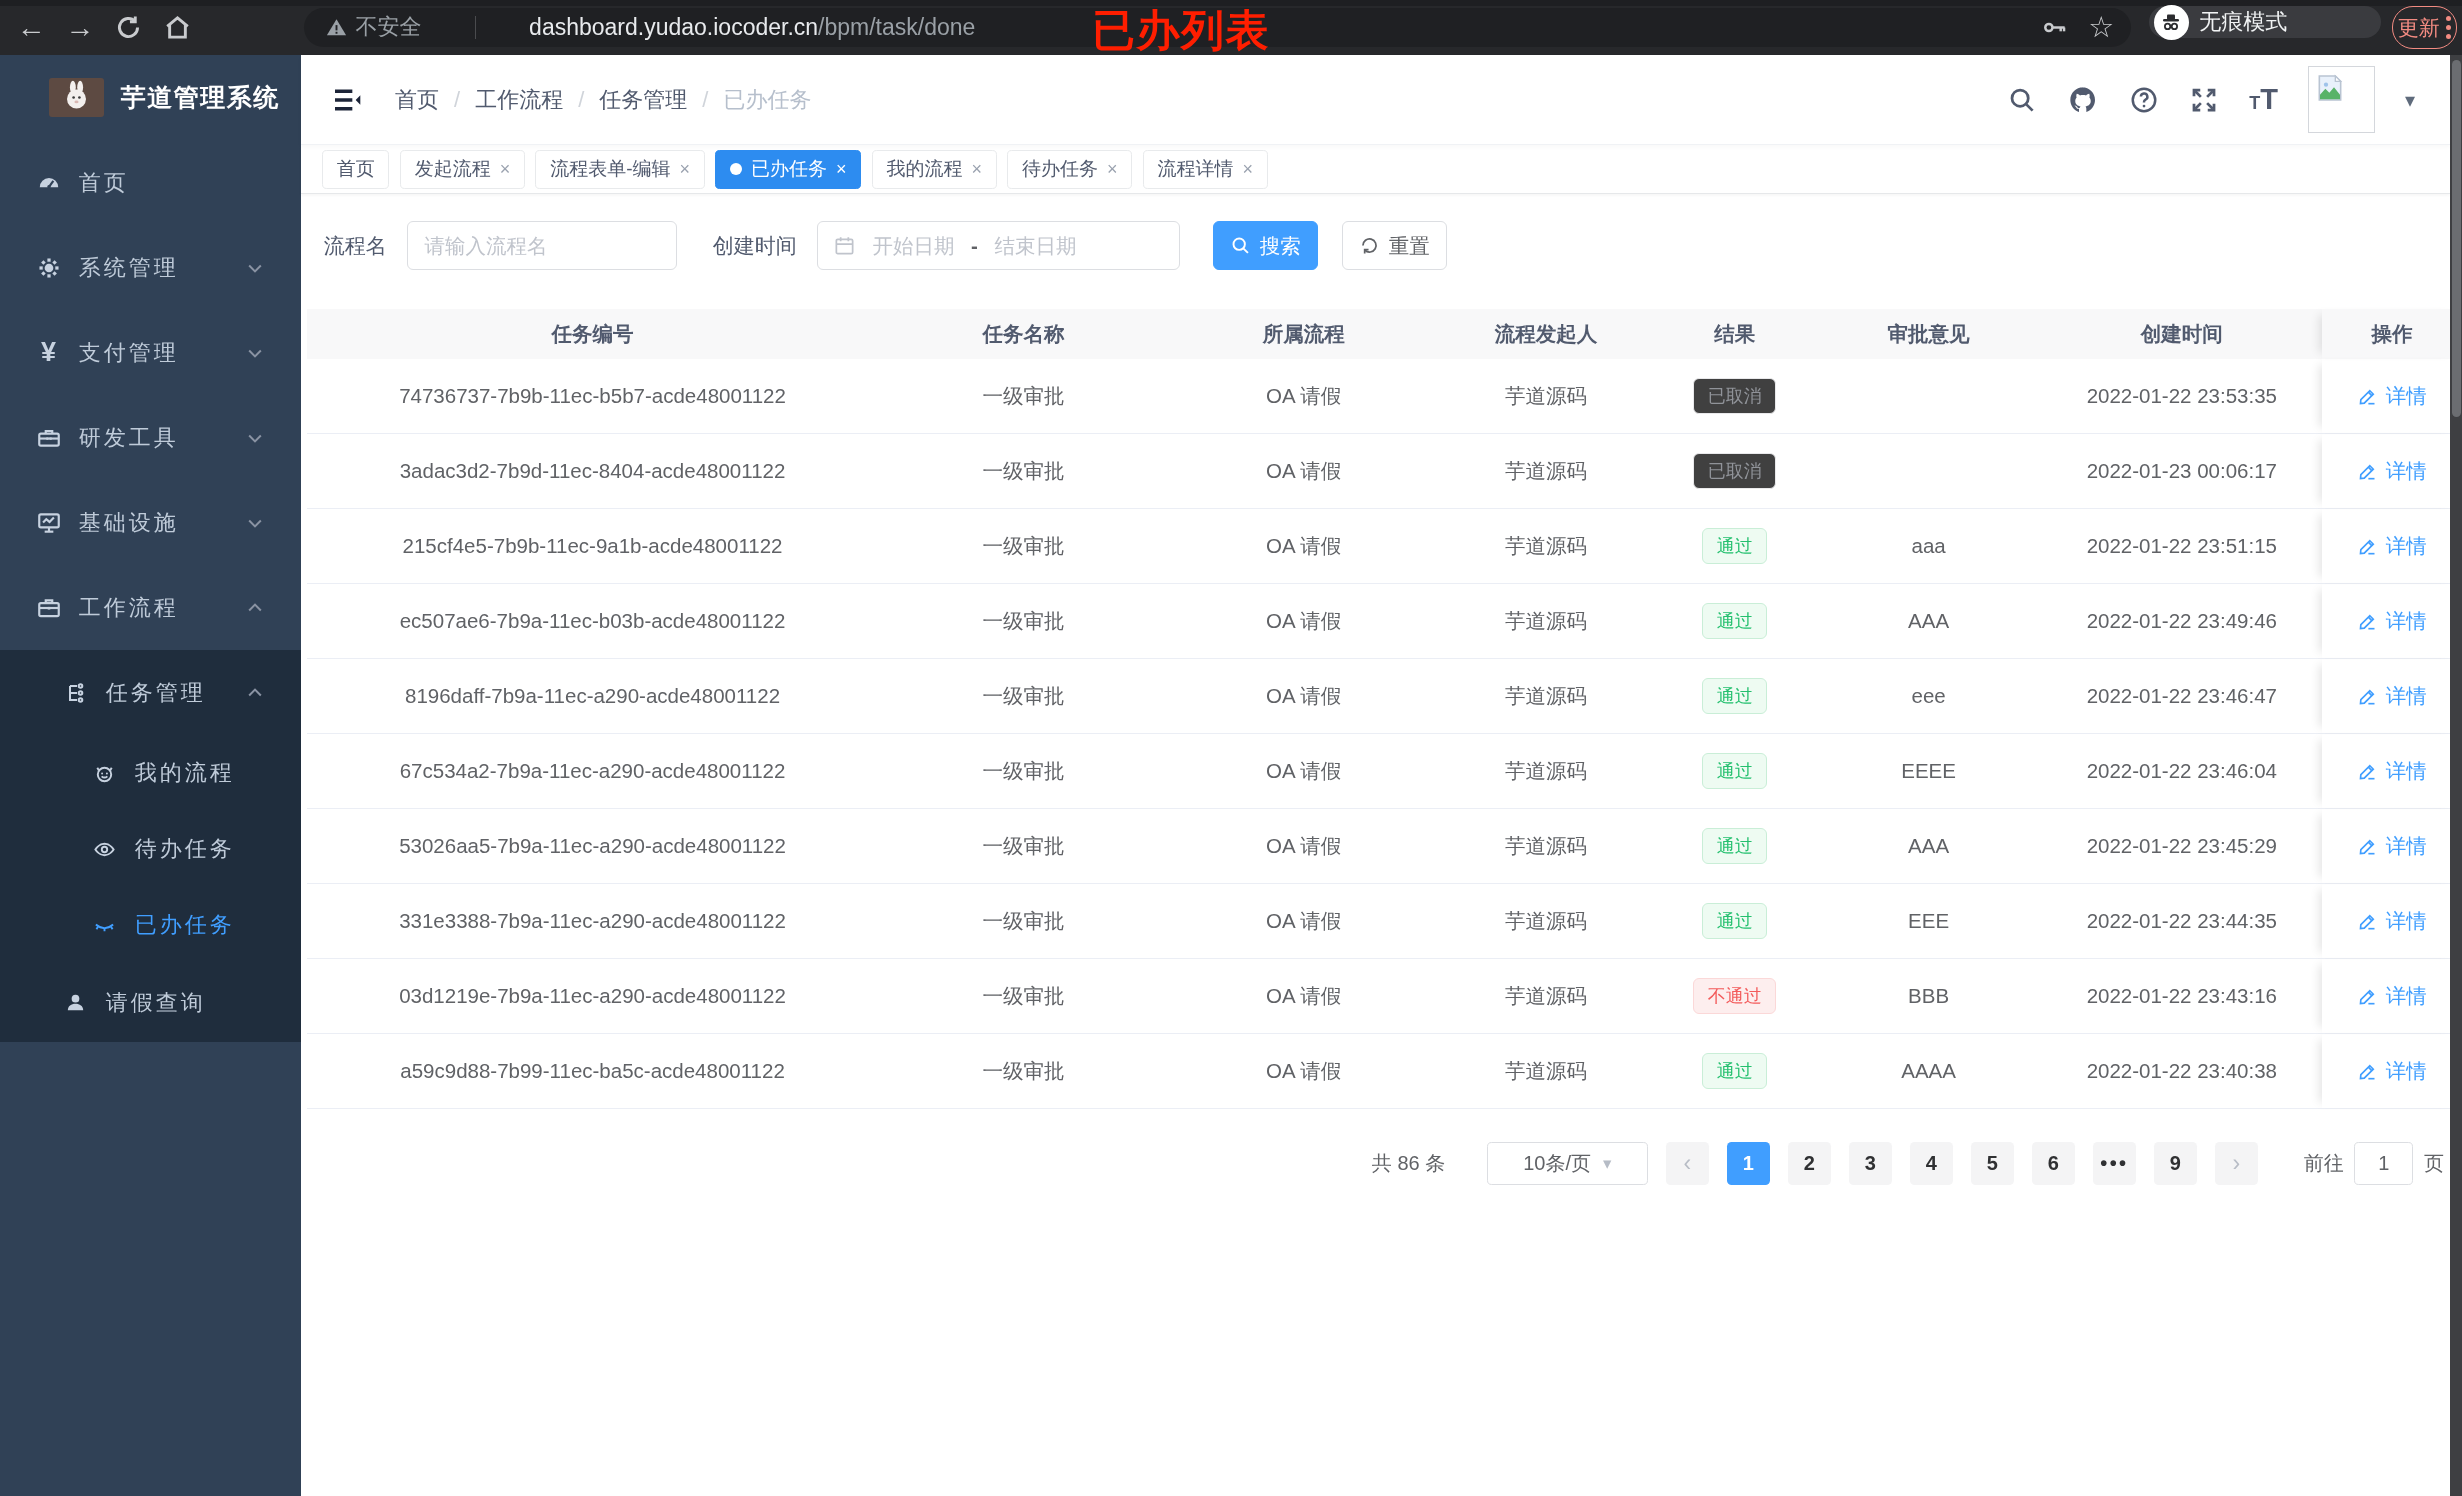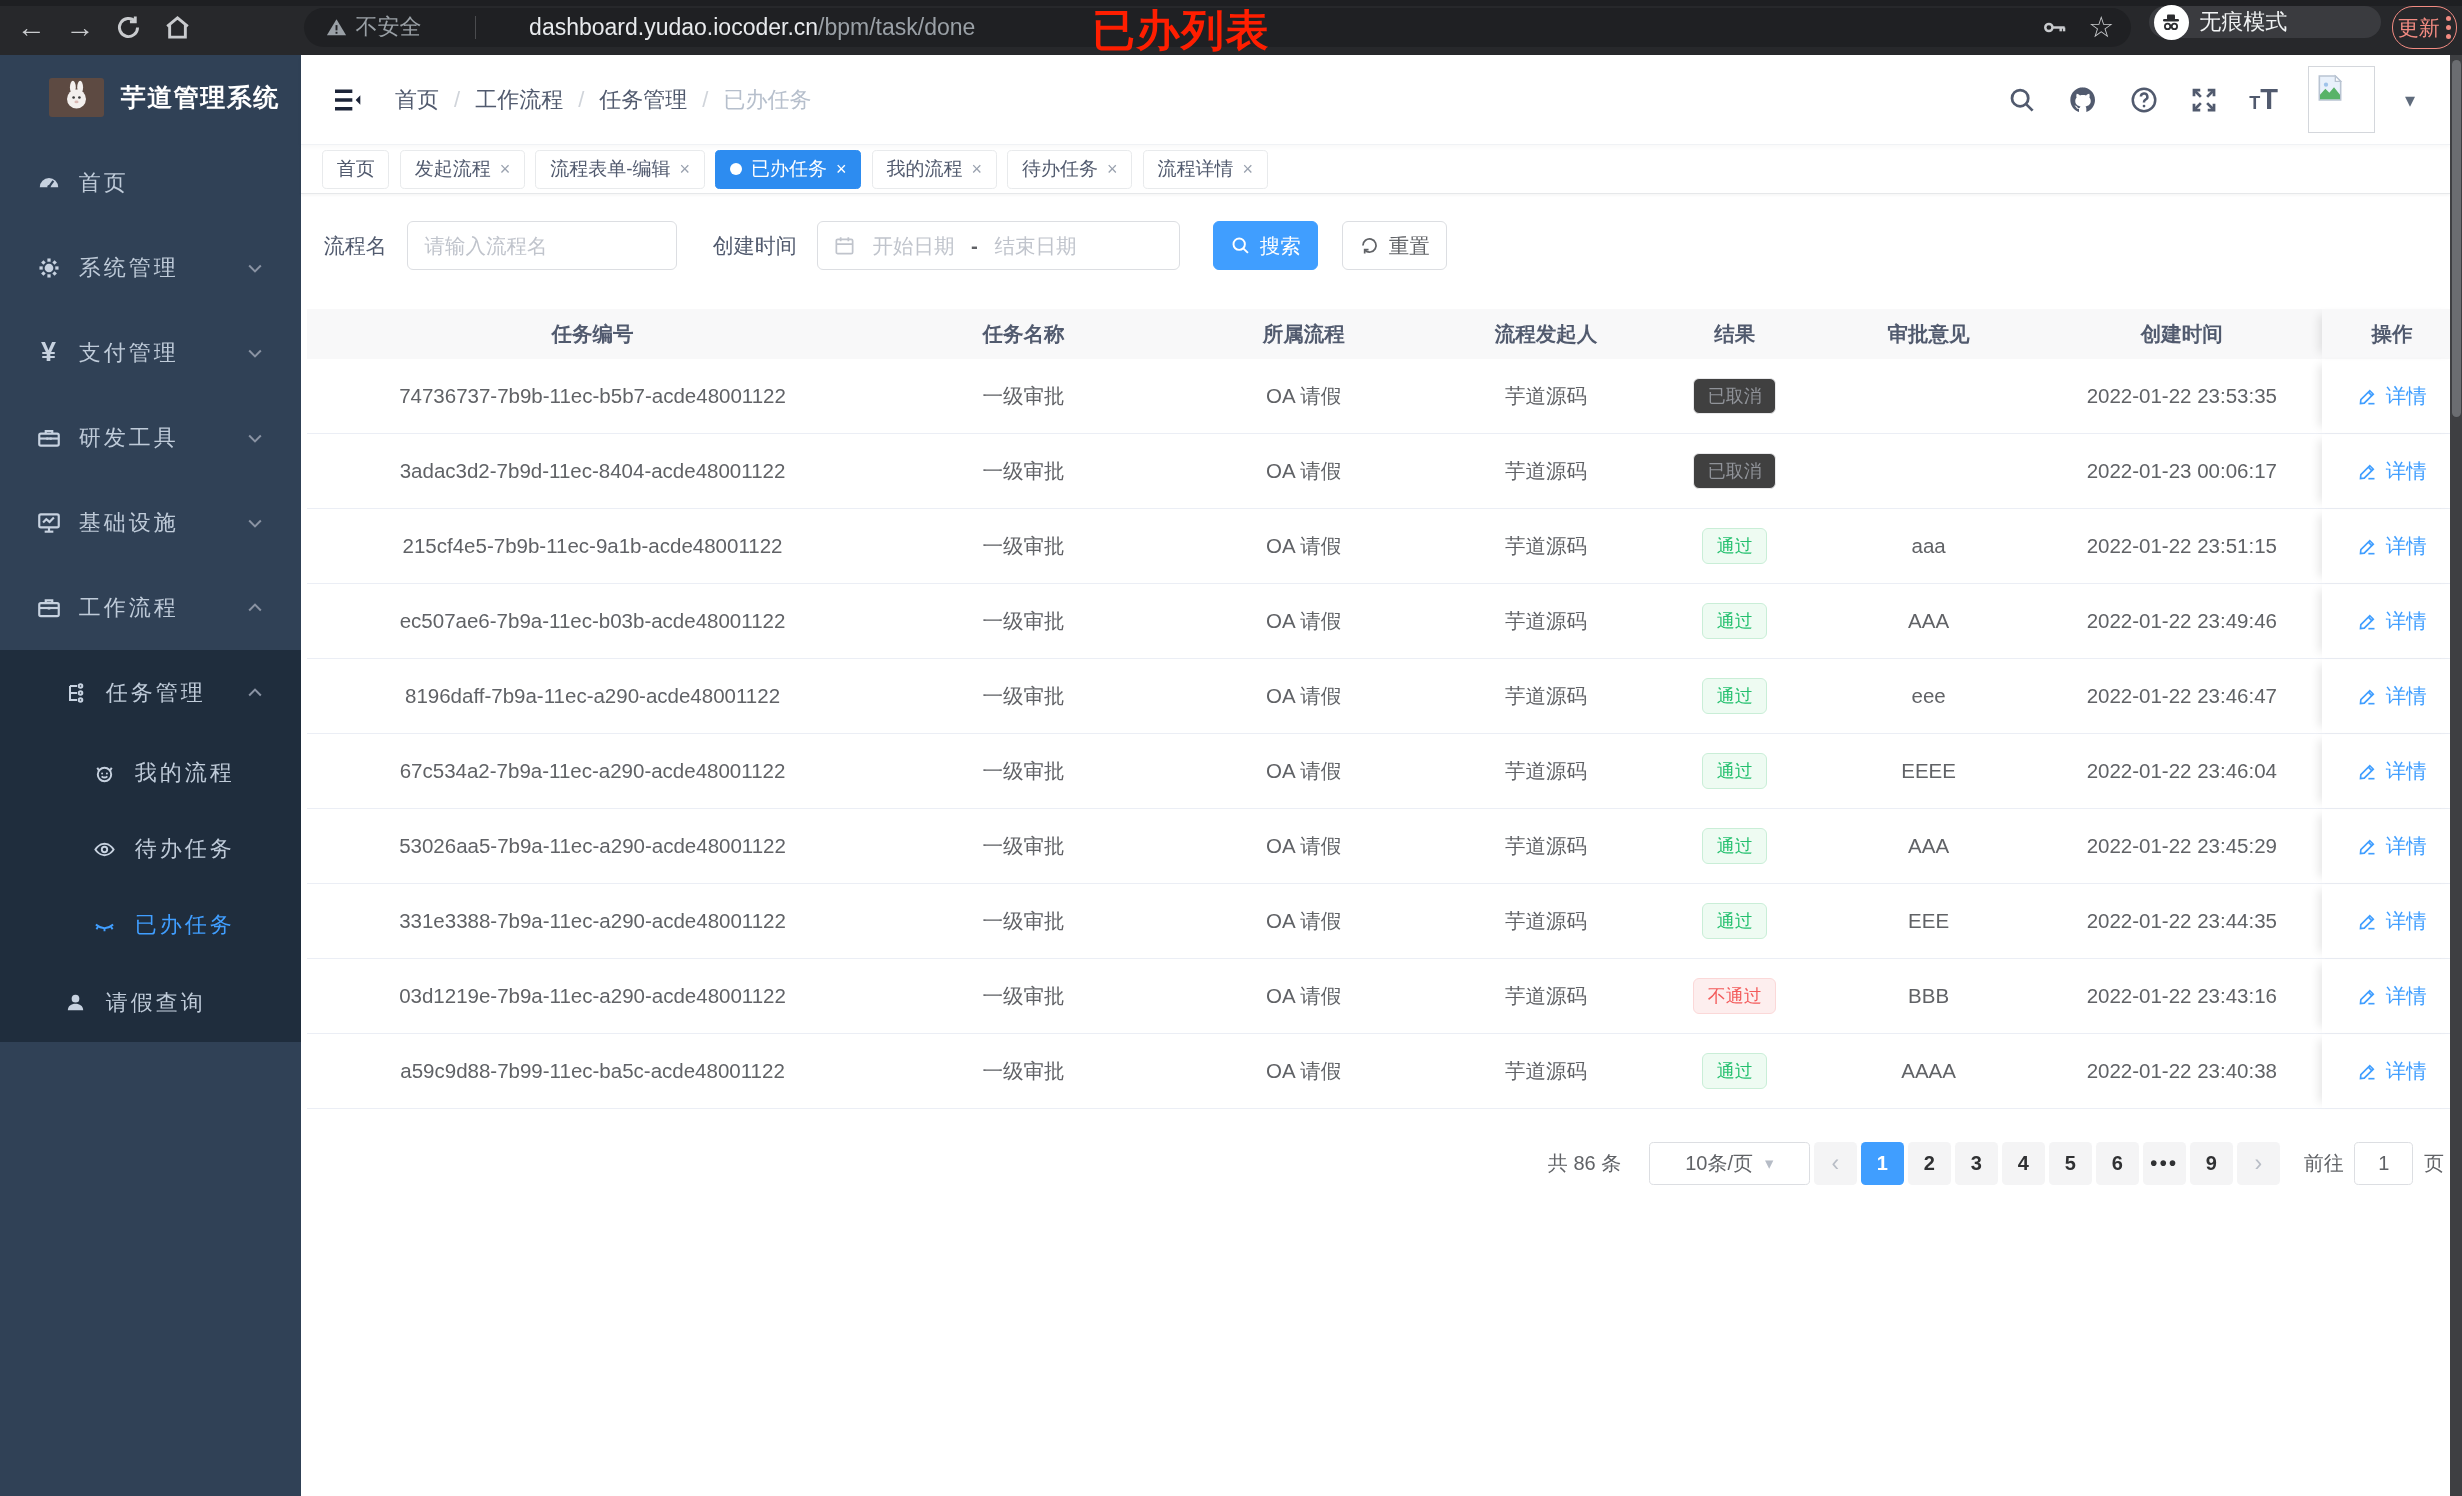--- a/index.html
+++ b/index.html
@@ -87,29 +87,29 @@
   .c-action { height:100%; display:flex; align-items:center; justify-content:center; box-shadow:-9px 0 9px -6px rgba(0,0,0,.10); }
   .thead .c-action { background:#f8f8f9; }
   .badge { display:inline-block; padding:5.3px 13.7px; font-size:18px; border:0.8px solid; border-radius:6px; line-height:1.25; }
   .badge-info { background:#404040; border-color:#e9e9eb; color:#909399; }
   .badge-success { background:#eefbf2; border-color:#c9eed7; color:#25c06f; }
   .badge-danger { background:#fdeeee; border-color:#fbd8d8; color:#f35b5b; }
   .badge:empty { display:none; }
   .detail-link { display:flex; align-items:center; gap:7.6px; color:#409eff; cursor:pointer; text-decoration:none; font-size:20.5px; }
 
   
-  .pager { margin-top:33px; display:flex; align-items:center; justify-content:flex-end; gap:4px; font-size:20px; color:#606266; }
+  .pager { margin-top:33px; display:flex; align-items:center; justify-content:flex-end; gap:18px; font-size:20px; color:#606266; }
   .total { margin-right:7.6px; }
   .psize { width:161px; height:43px; border:0.8px solid #dcdee2; border-radius:4.6px; display:flex; align-items:center; justify-content:center; gap:12px; color:#606266; background:#fff; cursor:pointer;margin-left:16px; }
   .psize .caret { font-size:16.7px; color:#b6bcc6; }
   .pbtn { min-width:43px; height:43px; padding:0 6px; border-radius:4.6px; background:#f4f4f5; color:#303133; display:flex; align-items:center; justify-content:center; font-weight:700; cursor:pointer; }
   .pbtn.arrow { color:#b8bdc6; font-weight:400; font-size:23px; }
   .pbtn.active { background:#409eff; color:#fff; }
   .pbtn.dots { letter-spacing:2.3px; color:#303133; background:#f4f4f5; }
-  .goto { margin-left:20px; display:flex; align-items:center; gap:10.6px; }
+  .goto { margin-left:28px; display:flex; align-items:center; gap:10.6px; }
   .goto-inp { width:59px; height:43px; border:0.8px solid #dcdee2; border-radius:4.6px; display:flex; align-items:center; justify-content:center; color:#606266; background:#fff; }
 
   svg { display:block; }
 </style>
 </head>
 <body>
 
 <div id="stage">
 
   <div class="chrome">

